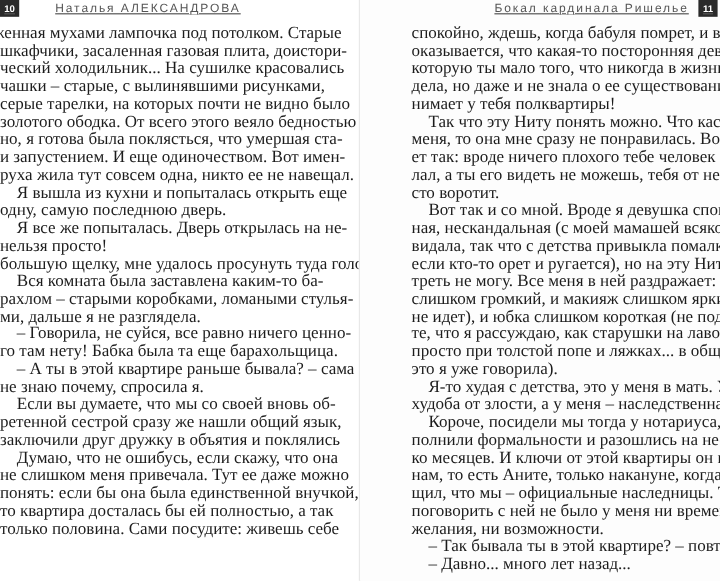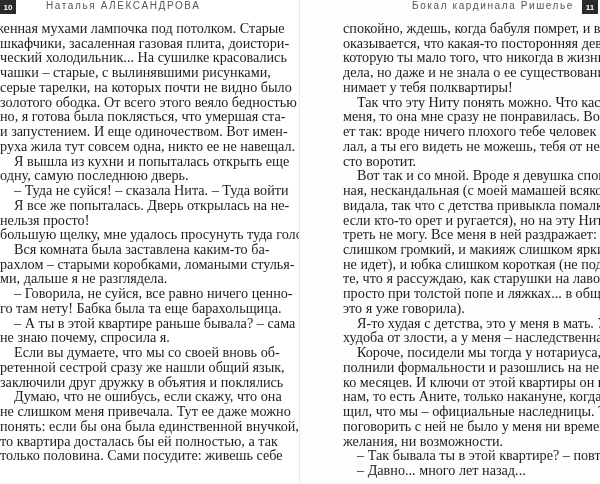--- a/index.html
+++ b/index.html
@@ -6,22 +6,22 @@
   body {
     width: 600px; height: 484px; overflow: hidden;
     background: #ffffff; position: relative;
     font-family: "Liberation Serif", "DejaVu Serif", serif;
     color: #1c1c1c;
   }
   .page { position: absolute; top: 0; height: 484px; overflow: hidden; background: #fff; }
   .page-left { left: 0; width: 299px; }
   .page-right { left: 300px; width: 300px; background: #fdfdfd; }
   .spine { position: absolute; left: 299px; top: 0; width: 2px; height: 484px; background: #e8e8e8; }
-  .header { position: absolute; top: 0; height: 14px; display: flex; align-items: flex-start;
-    font-family: "Liberation Sans", "DejaVu Sans", sans-serif; font-size: 10px; letter-spacing: 1.6px; color: #555; }
+  .header { position: absolute; top: 0; height: 14px; display: flex; align-items: center;
+    font-family: "Liberation Sans", "DejaVu Sans", sans-serif; font-size: 10px; letter-spacing: 1.6px; color: #555; text-decoration: underline; }
   .header-left { left: 0; }
   .header-right { right: 0; }
   .page-num { background: #2a2a2a; color: #fff; font-weight: bold; font-size: 8px; letter-spacing: 0;
     width: 16px; height: 14px; display: inline-flex; align-items: center; justify-content: center; }
   .header-left .page-num { margin-right: 8px; }
   .header-right .page-num { margin-left: 8px; margin-right: 2px; }
   .running-title { white-space: nowrap; padding-left: 22px; }
   .text { position: absolute; top: 21px; font-size: 14.2px; line-height: 18.85px; }
   .text-left { left: 0; width: 256px; }
   .text-right { left: 43px; width: 262px; }
@@ -43,21 +43,20 @@
       <span class="line" style="height: 14.7419px;">шкафчики, засаленная газовая плита, доистори-</span>
       <span class="line" style="height: 14.7419px;">ческий холодильник... На сушилке красовались</span>
       <span class="line" style="height: 14.7419px;">чашки – старые, с вылинявшими рисунками,</span>
       <span class="line" style="height: 14.7419px;">серые тарелки, на которых почти не видно было</span>
       <span class="line" style="height: 14.7419px;">золотого ободка. От всего этого веяло бедностью</span>
       <span class="line" style="height: 14.7419px;">но, я готова была поклясться, что умершая ста-</span>
       <span class="line" style="height: 14.7419px;">и запустением. И еще одиночеством. Вот имен-</span>
       <span class="line last" style="height: 14.7419px;">руха жила тут совсем одна, никто ее не навещал.</span>
       <span class="line indent" style="height: 14.7419px;">Я вышла из кухни и попыталась открыть еще</span>
       <span class="line last" style="height: 14.7419px;">одну, самую последнюю дверь.</span>
-      <span class="line indent" style="height: 14.7419px;">– Туда не суйся! – сказала Нита. – Туда войти</span>
       <span class="line indent" style="height: 14.7419px;">Я все же попыталась. Дверь открылась на не-</span>
       <span class="line last" style="height: 14.7419px;">нельзя просто!</span>
       <span class="line last" style="height: 14.7419px;">большую щелку, мне удалось просунуть туда голову.</span>
       <span class="line indent" style="height: 14.7419px;">Вся комната была заставлена каким-то ба-</span>
       <span class="line" style="height: 14.7419px;">рахлом – старыми коробками, ломаными стулья-</span>
       <span class="line last" style="height: 14.7419px;">ми, дальше я не разглядела.</span>
       <span class="line indent" style="height: 14.7419px;">– Говорила, не суйся, все равно ничего ценно-</span>
       <span class="line last" style="height: 14.7419px;">го там нету! Бабка была та еще барахольщица.</span>
       <span class="line indent" style="height: 14.7419px;">– А ты в этой квартире раньше бывала? – сама</span>
       <span class="line last" style="height: 14.7419px;">не знаю почему, спросила я.</span>

